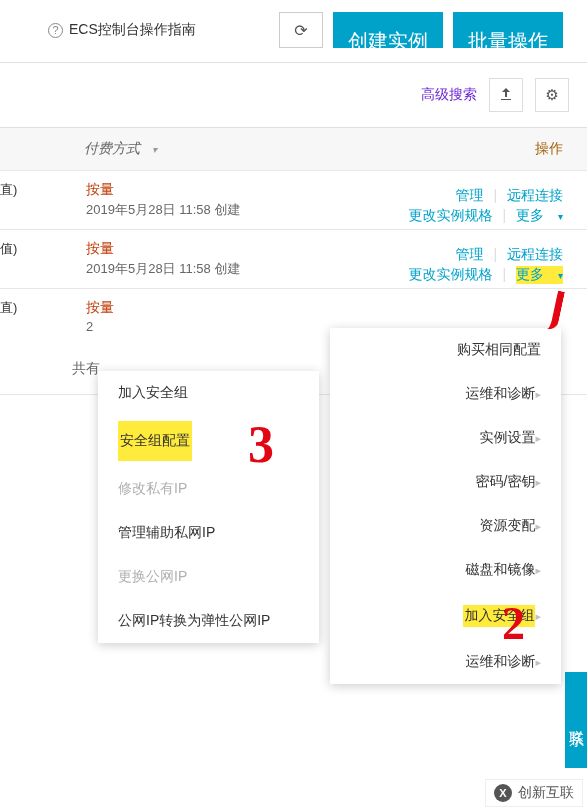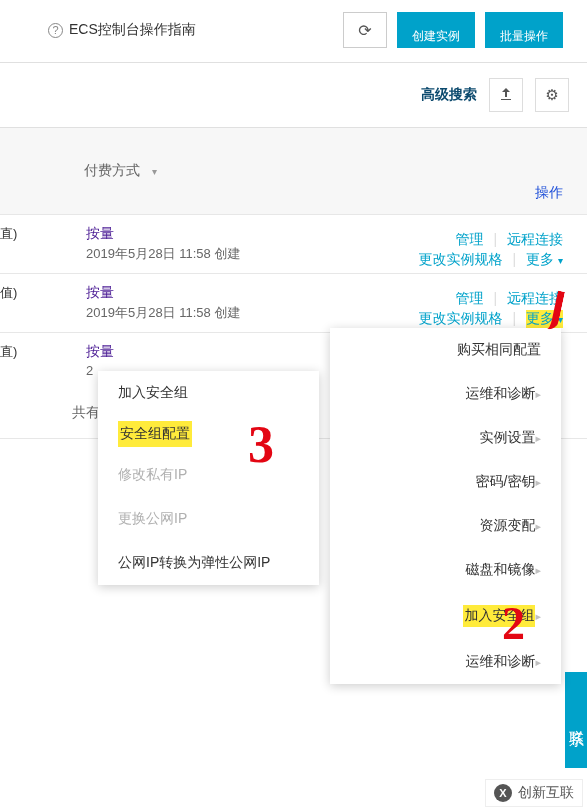--- a/index.html
+++ b/index.html
@@ -4,50 +4,50 @@
   <style>
     * { box-sizing: border-box; margin: 0; padding: 0; font-family: "Microsoft YaHei", Arial, sans-serif; }
     body { background: #fff; width: 587px; height: 811px; position: relative; overflow: hidden; font-size: 14px; }
     
     .topbar { display: flex; align-items: center; padding: 12px 24px 14px 48px; border-bottom: 1px solid #e0e0e0; gap: 10px; justify-content: space-between; }
     .guide-wrap { display: flex; align-items: center; gap: 6px; }
     .help-icon { width: 15px; height: 15px; border: 1px solid #888; border-radius: 50%; color: #888; display: inline-flex; align-items: center; justify-content: center; font-size: 11px; }
     .guide-text { color: #333; font-size: 14px; }
     .topbar-right { display: flex; gap: 10px; }
     .icon-btn { width: 44px; height: 36px; border: 1px solid #ccc; background: #fff; display: flex; align-items: center; justify-content: center; color: #555; cursor: pointer; font-size: 16px; }
-    .primary-btn { background: #00a2ca; color: #fff; border: none; height: 36px; padding: 16px 15px; cursor: pointer; font-size: 12px; }
+    .primary-btn { background: #00a2ca; color: #fff; border: none; height: 36px; padding: 16px 15px; cursor: pointer; font-size: 20px; }
     
     .filterbar { display: flex; align-items: center; justify-content: flex-end; padding: 15px 18px; border-bottom: 1px solid #e0e0e0; gap: 12px; }
-    .adv-search { color: #0c4a6e; cursor: pointer; font-weight: bold; }
+    .adv-search { color: #6d28d9; cursor: pointer; }
     .tool-icon { width: 34px; height: 34px; border: 1px solid #ddd; display: flex; align-items: center; justify-content: center; cursor: pointer; color: #555; font-size: 15px; }
     
     .header-row { display: flex; align-items: center; padding: 12px 24px; background: #f7f7f7; border-bottom: 1px solid #e7e7e7; }
-    .col-pay { flex: 1; color: #666; padding-left: 60px; display: flex; align-items: center; gap: 12px; }
-    .col-op { color: #1d4ed8; margin-top: 44px; }
+    .col-pay { flex: 1; color: #666; padding-left: 60px; display: flex; align-items: center; gap: 12px; font-style: italic; }
+    .col-op { color: #a16207; }
     .sort-caret { font-size: 10px; color: #999; }
     
     .row { display: flex; padding: 10px 0 10px 0; border-bottom: 1px solid #e7e7e7; position: relative; }
     .row-mid { flex: 1; padding-left: 65px; }
-    .pay-label { color: #4c1d95; margin-bottom: 2px; }
+    .pay-label { color: #c2410c; margin-bottom: 2px; }
     .pay-time { color: #666; font-size: 13px; }
     .row-ops { position: absolute; right: 24px; top: 16px; text-align: right; }
     .ops-line1 { margin-bottom: 2px; }
     .link { color: #00a2ca; cursor: pointer; }
     .sep { color: #ddd; padding: 0 6px; }
     .spec-link { color: #00a2ca; cursor: pointer; }
-    .more-link { color: #00a2ca; cursor: pointer; display: inline-flex; align-items: center; gap: 4px; }
+    .more-link { color: #00a2ca; cursor: pointer; display: inline-flex; align-items: center; gap: 14px; }
     .more-caret { font-size: 10px; color: #00a2ca; }
     .hl-more { background: #ffeb3b; }
     
     .share-row { padding: 16px 24px 16px 72px; color: #666; border-bottom: 1px solid #e7e7e7; }
     
     .submenu { position: absolute; left: 98px; top: 371px; width: 221px; background: #fff; box-shadow: 0 2px 10px rgba(0,0,0,0.2); z-index: 50; }
     .submenu-item { padding: 13px 20px; color: #333; cursor: pointer; }
     .submenu-item.disabled { color: #b0b0b0; cursor: not-allowed; }
-    .submenu-item.hl { background: #ffeb3b; display: inline-block; margin: 6px 0 6px 20px; padding: 4px 2px; font-family: Liberation Serif, serif; }
+    .submenu-item.hl { background: #ffeb3b; display: inline-block; margin: 6px 0 6px 20px; padding: 11px 2px; font-family: Liberation Serif, serif; }
     
     .mainmenu { position: absolute; left: 330px; top: 328px; width: 231px; background: #fff; box-shadow: 0 2px 10px rgba(0,0,0,0.2); z-index: 40; }
     .mainmenu-item { padding: 13px 20px; color: #333; cursor: pointer; position: relative; display: flex; align-items: center; justify-content: flex-end; }
     .mainmenu-item .arrow { color: #c0c0c0; font-size: 11px; }
     .mainmenu-item.hl span.lbl { background: #ffeb3b; padding: 2px 1px; }
     
     .annot { position: absolute; z-index: 100; font-weight: bold; color: #e30613; font-family: "Comic Sans MS", cursive; font-size: 42px; }
     .annot1 { left: 547px; top: 290px; transform: rotate(12deg); }
     .annot2 { left: 502px; top: 597px; font-size: 46px; }
     .annot3 { left: 248px; top: 415px; font-size: 52px; }
@@ -160,20 +160,21 @@
     </div>
   </div>
 </div>
 
 <div class="share-row">共有</div>
 
 <div class="submenu">
   <div class="submenu-item">加入安全组</div>
   <div style="padding:0;"><span class="submenu-item hl">安全组配置</span></div>
   <div class="submenu-item disabled">修改私有IP</div>
+  <div class="submenu-item">管理辅助私网IP</div>
   <div class="submenu-item disabled">更换公网IP</div>
   <div class="submenu-item">公网IP转换为弹性公网IP</div>
 </div>
 
 <div class="mainmenu">
   <div class="mainmenu-item">
       <span class="lbl">购买相同配置</span>
     </div>
   <div class="mainmenu-item">
       <span class="lbl">运维和诊断</span>

